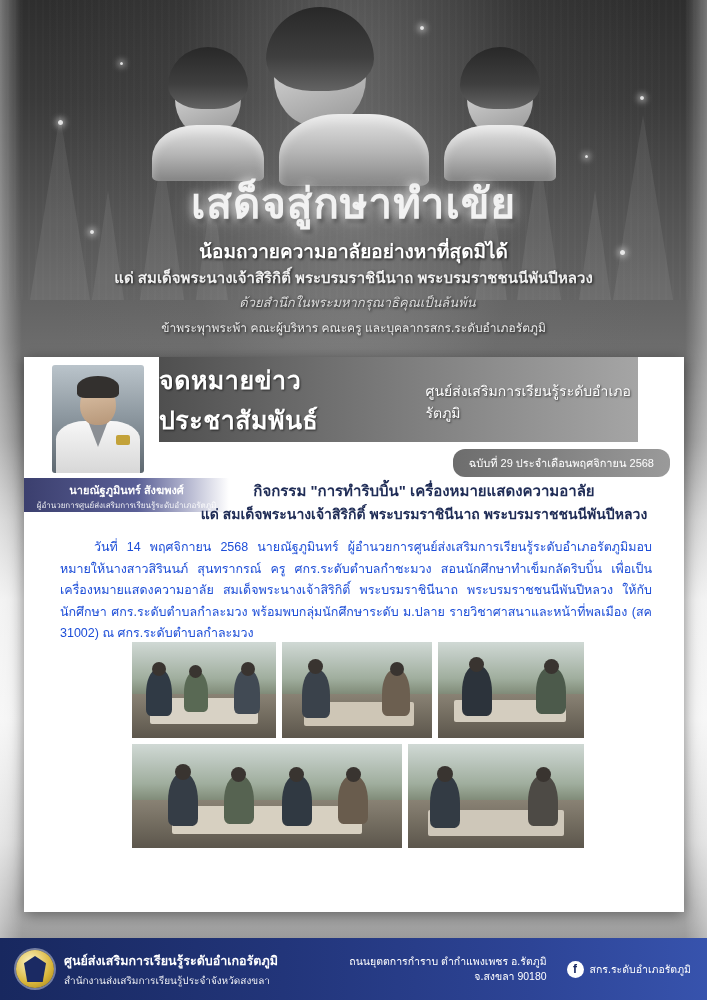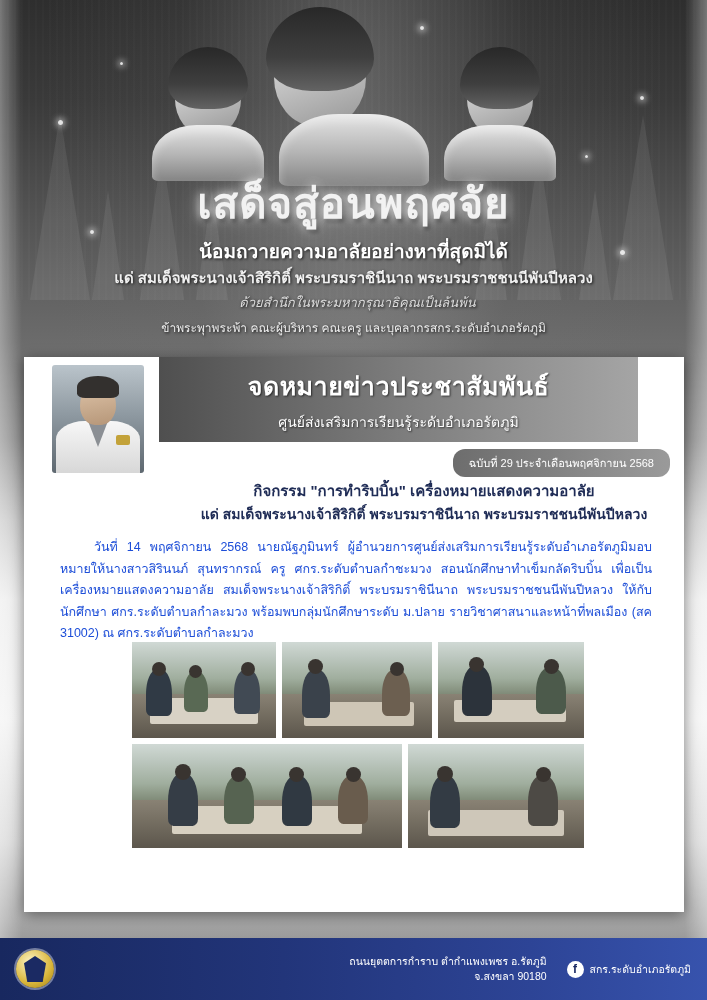--- a/index.html
+++ b/index.html
@@ -115,25 +115,25 @@
   
   .card {
     position: absolute; left: 24px; top: 357px;
     width: 660px; height: 555px;
     background: #ffffff;
     box-shadow: 0 3px 14px rgba(0,0,0,0.45);
   }
   .card-header {
     position: absolute; left: 135px; top: 0; width: 479px; height: 85px;
     background: linear-gradient(90deg, #4f4f4f 0%, #6f6f6f 35%, #8d8d8d 70%, #a5a5a5 100%);
-    display: flex; flex-direction: column; align-items: center; justify-content: center;
+    display: flex; flex-direction: row; align-items: center; justify-content: center;
     color: #fff;
   }
   .card-header .h1 { font-size: 25px; font-weight: bold; letter-spacing: .5px; text-shadow: 1px 1px 2px rgba(0,0,0,.6);}
-  .card-header .h2 { font-size: 14px; margin-top: 5px; text-shadow: 1px 1px 2px rgba(0,0,0,.6); text-align: right;}
+  .card-header .h2 { font-size: 14px; margin-top: 5px; text-shadow: 1px 1px 2px rgba(0,0,0,.6);}
 
   
   .officer {
     position: absolute; left: 14px; top: 8px; width: 118px; height: 135px;
   }
   .off-photo {
     position: absolute; left: 14px; top: 0; width: 92px; height: 108px;
     background: linear-gradient(180deg, #b9c4cc 0%, #8d9aa4 45%, #5d6872 100%);
     border-radius: 3px;
     overflow: hidden;
@@ -281,40 +281,44 @@
       <div class="p-body"></div>
     </div>
     <div class="portrait p-side">
       <div class="p-head">
           <div class="p-hair"></div>
         </div>
       <div class="p-body"></div>
     </div>
   </div>
 
-  <div class="royal-title">เสด็จสู่อนพฤศจัย</div>
+  <div class="royal-title">เสด็จสู่กษาทำเขัย</div>
   <div class="sub1">น้อมถวายความอาลัยอย่างหาที่สุดมิได้</div>
   <div class="sub2">แด่ สมเด็จพระนางเจ้าสิริกิติ์ พระบรมราชินีนาถ พระบรมราชชนนีพันปีหลวง</div>
   <div class="sub3">ด้วยสำนึกในพระมหากรุณาธิคุณเป็นล้นพ้น</div>
   <div class="sub4">ข้าพระพุาพระพ้า คณะผู้บริหาร คณะครู และบุคลากรสกร.ระดับอำเภอรัตภูมิ</div>
 
   <div class="card">
 
     <div class="card-header">
       <div class="h1">จดหมายข่าวประชาสัมพันธ์</div>
       <div class="h2">ศูนย์ส่งเสริมการเรียนรู้ระดับอำเภอรัตภูมิ</div>
     </div>
 
     <div class="officer">
       <div class="off-photo">
         <div class="off-suit"></div>
         <div class="off-collar"></div>
         <div class="off-face"></div>
         <div class="off-hair"></div>
         <div class="off-badge"></div>
+      </div>
+      <div class="off-name">
+        <div class="n1">นายณัฐภูมินทร์ สังฆพงศ์</div>
+        <div class="n2">ผู้อำนวยการศูนย์ส่งเสริมการเรียนรู้ระดับอำเภอรัตภูมิ</div>
       </div>
     </div>
 
     <div class="issue-pill">ฉบับที่  29 ประจำเดือนพฤศจิกายน 2568</div>
 
     <div class="act-line1">กิจกรรม "การทำริบบิ้น" เครื่องหมายแสดงความอาลัย</div>
     <div class="act-line2">แด่ สมเด็จพระนางเจ้าสิริกิติ์ พระบรมราชินีนาถ พระบรมราชชนนีพันปีหลวง</div>
 
     <div class="body-text">วันที่ 14  พฤศจิกายน 2568 นายณัฐภูมินทร์  ผู้อำนวยการศูนย์ส่งเสริมการเรียนรู้ระดับอำเภอรัตภูมิมอบหมายให้นางสาวสิรินนภ์  สุนทรากรณ์ ครู ศกร.ระดับตำบลกำชะมวง สอนนักศึกษาทำเข็มกลัดริบบิ้น เพื่อเป็นเครื่องหมายแสดงความอาลัย สมเด็จพระนางเจ้าสิริกิติ์ พระบรมราชินีนาถ พระบรมราชชนนีพันปีหลวง ให้กับนักศึกษา ศกร.ระดับตำบลกำละมวง พร้อมพบกลุ่มนักศึกษาระดับ ม.ปลาย รายวิชาศาสนาและหน้าที่พลเมือง (สค 31002) ณ  ศกร.ระดับตำบลกำละมวง</div>
 
@@ -377,20 +381,24 @@
     </div>
   </div>
 
   <div class="frame-l"></div>
   <div class="frame-r"></div>
 
   <div class="footer">
     <div class="f-seal">
       <div class="f-seal-inner"></div>
     </div>
+    <div class="f-left">
+      <div class="l1">ศูนย์ส่งเสริมการเรียนรู้ระดับอำเกอรัตภูมิ</div>
+      <div class="l2">สำนักงานส่งเสริมการเรียนรู้ประจำจังหวัดสงขลา</div>
+    </div>
     <div class="f-mid">
       <div>ถนนยุตตการกำราบ ตำกำแพงเพชร อ.รัตภูมิ</div>
       <div>จ.สงขลา 90180</div>
     </div>
     <div class="f-right">
       <span class="fb">f</span>
       <span>สกร.ระดับอำเภอรัตภูมิ</span>
     </div>
   </div>
 

